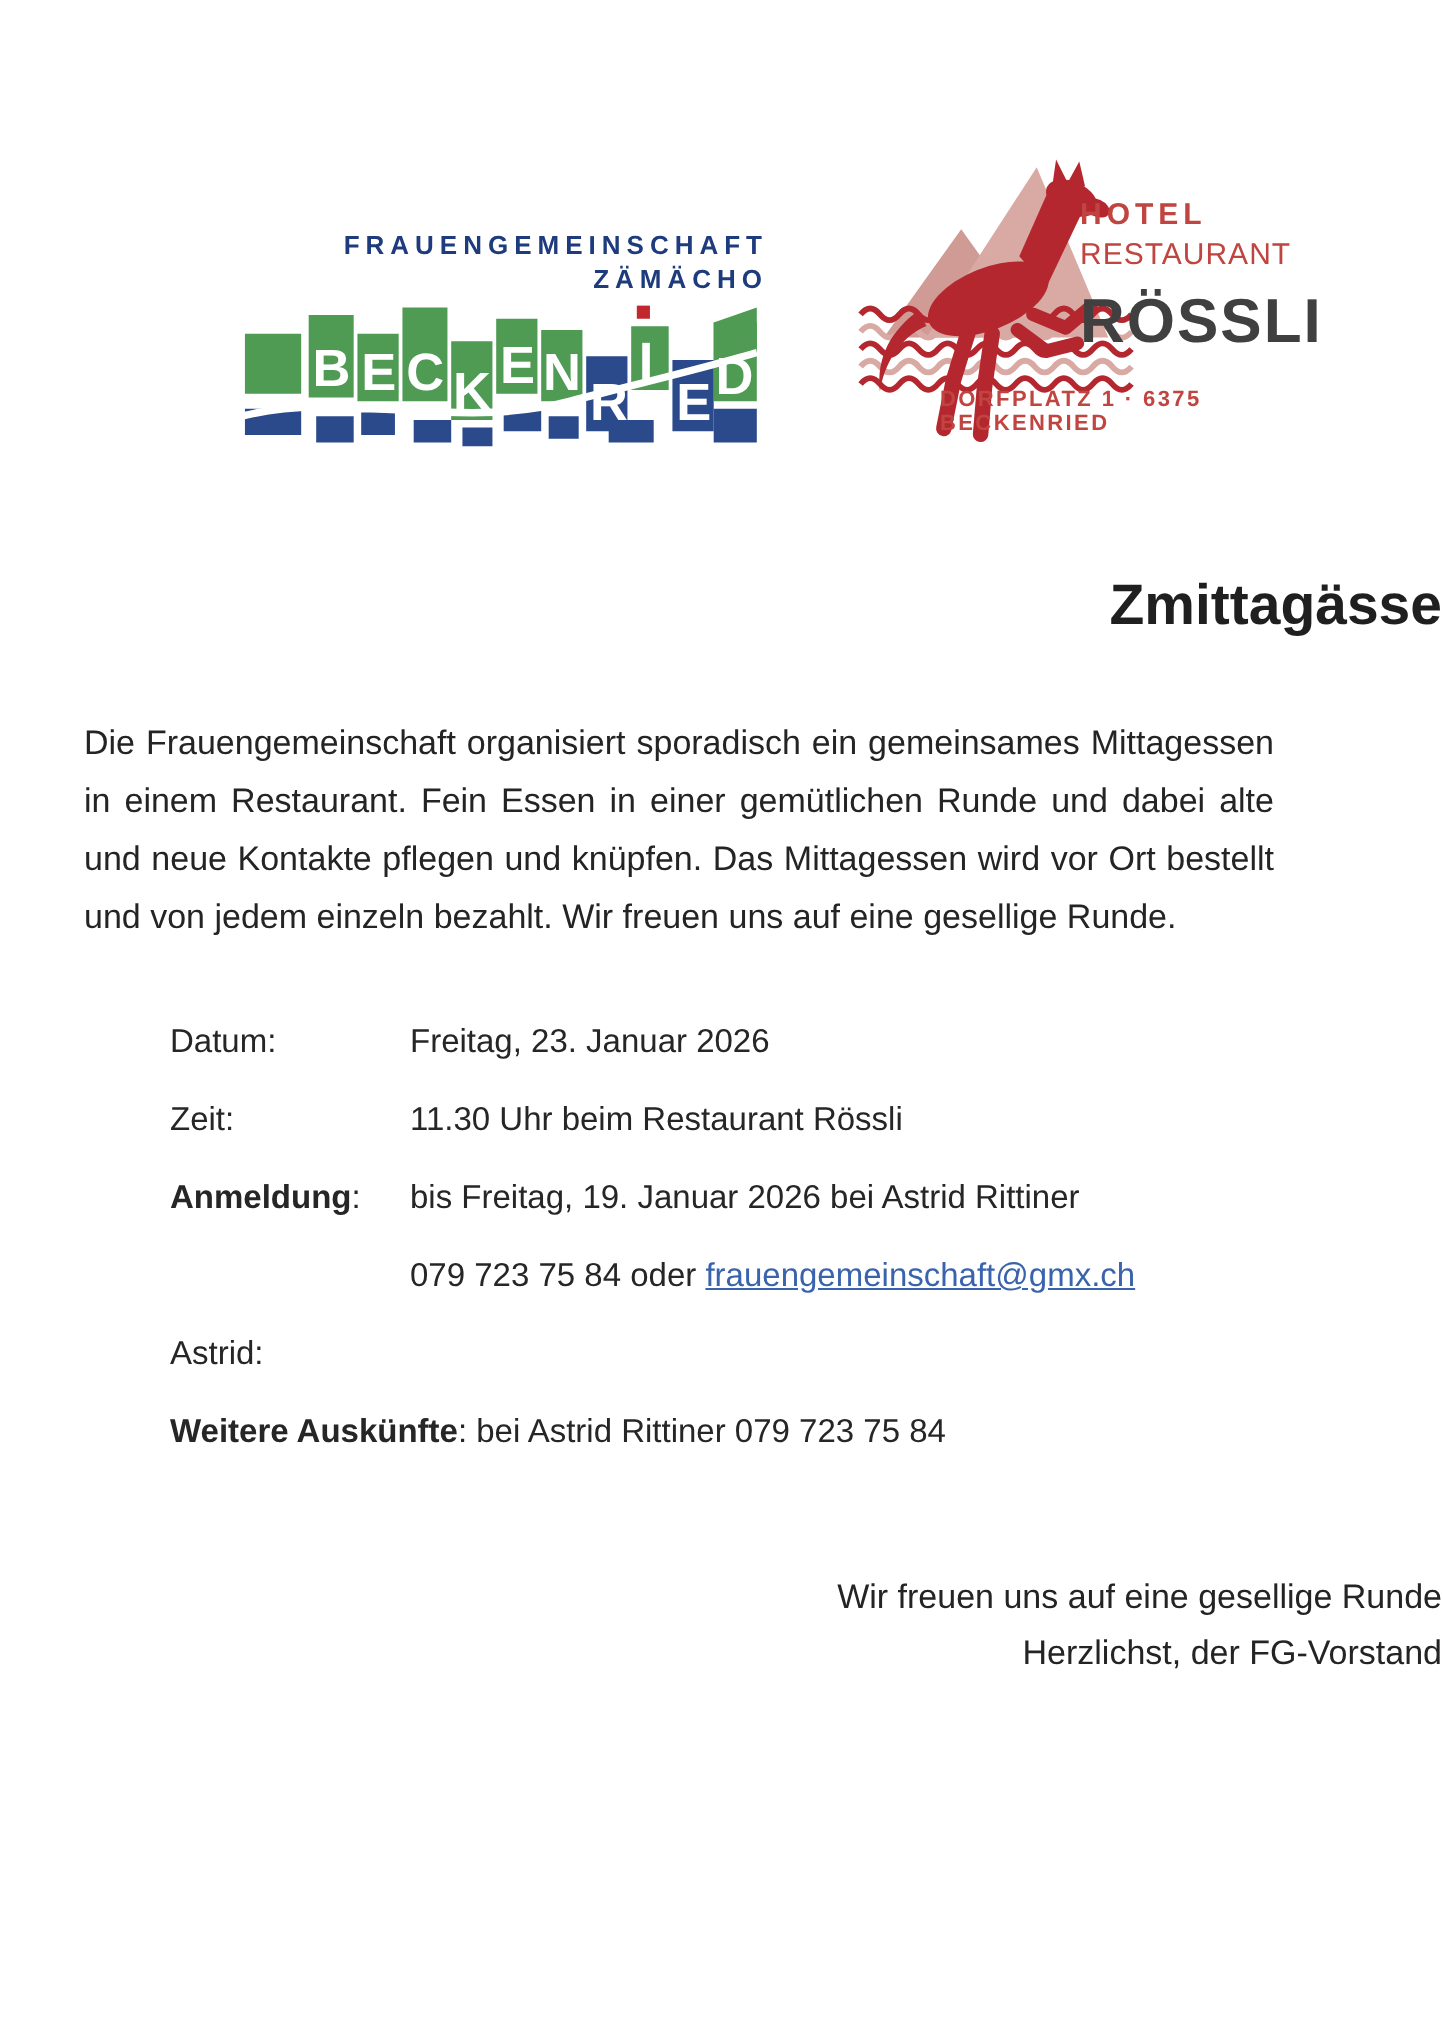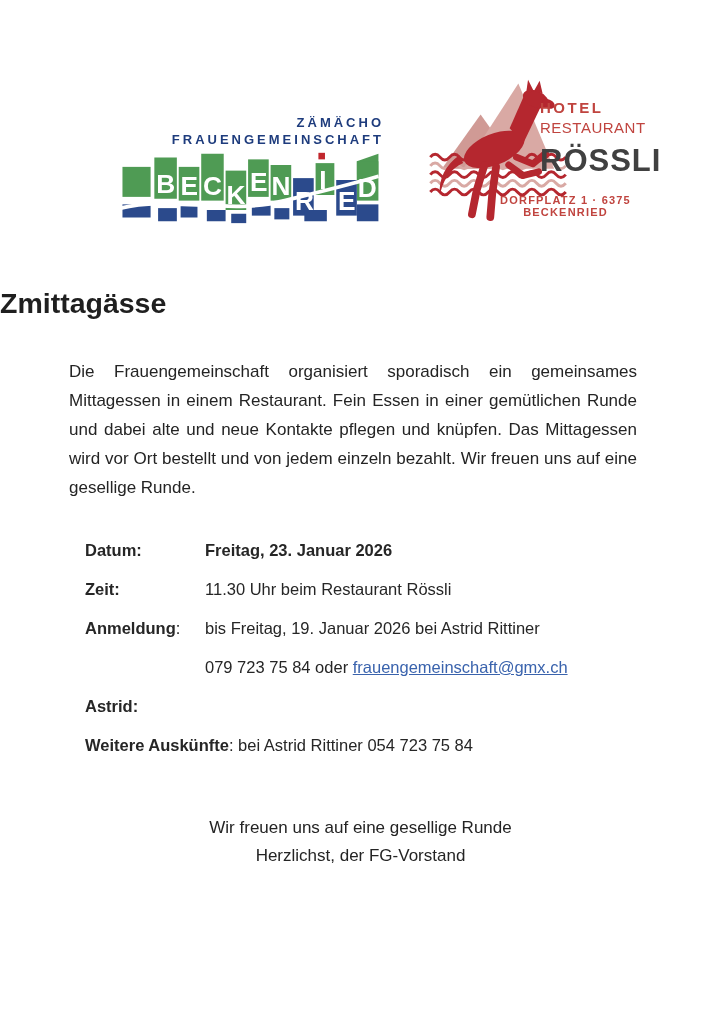--- a/index.html
+++ b/index.html
@@ -18,48 +18,48 @@
              font-size:13px; letter-spacing:3px; line-height:17px; }
   .fg-band { display:block; width:275px; height:75px; margin-top:2px; }
   .fg-band text { font-family:"Liberation Sans", sans-serif; font-weight:bold; font-size:28px; fill:#ffffff; }
 
   .roessli-logo { position:relative; width:237px; height:150px; margin-left:34px; }
   .horse-svg { position:absolute; left:0; top:0; width:150px; height:150px; }
   .roessli-text { position:absolute; left:116px; top:26px; color:#c0443f; }
   .roessli-hotel { font-size:15px; font-weight:600; letter-spacing:2.5px; line-height:20px; }
   .roessli-restaurant { font-size:15px; font-weight:400; letter-spacing:0.5px; line-height:20px; }
   .roessli-name { font-size:31px; font-weight:bold; color:#404040; letter-spacing:1px; margin-top:5px; }
-  .roessli-address { position:absolute; left:46px; right:0; bottom:4px; text-align:center;
+  .roessli-address { position:absolute; left:46px; right:0; bottom:4px; text-align:left;
                      color:#c0443f; font-weight:600; font-size:11px; letter-spacing:1.2px; }
 
   
-  .title { margin-top:62px; text-align:left; font-size:28.5px; font-weight:bold;
+  .title { margin-top:62px; text-align:right; font-size:28.5px; font-weight:bold;
            line-height:35px; color:#1f1f1f; }
-  .intro { margin:36px 84px 0 69px; font-size:17px; line-height:29px;
+  .intro { margin:36px 84px 0 42px; font-size:17px; line-height:29px;
            text-align:justify; color:#242424; }
 
   .details { margin:37px 74px 0 85px; font-size:16.5px; }
   .detail-row { display:grid; grid-template-columns:120px 1fr; line-height:22px; margin-bottom:17px; }
-  .bold { font-weight:bold; }
+  .bold { font-weight:normal; }
   .email { color:#3a63ad; text-decoration:underline; cursor:pointer;text-align:center; }
   .weitere-row { line-height:22px; margin-bottom:17px; }
 
-  .closing { margin-top:58px; text-align:center; font-size:17px; line-height:28px; color:#242424; }
+  .closing { margin-top:58px; text-align:right; font-size:17px; line-height:28px; color:#242424; }
 </style>
 </head>
 <body>
 
 <div class="page">
 
   <div class="logo-row">
 
     <div class="fg-logo">
       <div class="fg-text">
+        <div>FRAUENGEMEINSCHAFT</div>
         <div>ZÄMÄCHO</div>
-        <div>FRAUENGEMEINSCHAFT</div>
       </div>
       <svg class="fg-band" viewBox="0 0 275 80">
         <g fill="#4f9b54">
           <rect x="2" y="18" width="30" height="32"></rect>
           <rect x="36" y="8" width="24" height="44"></rect>
           <rect x="62" y="18" width="22" height="36"></rect>
           <rect x="86" y="4" width="24" height="50"></rect>
           <rect x="112" y="22" width="22" height="42"></rect>
           <rect x="136" y="10" width="22" height="40"></rect>
           <rect x="160" y="16" width="22" height="38"></rect>
@@ -157,21 +157,21 @@
     <div class="detail-row">
       <span></span>
       <span>
         <span>079 723 75 84 oder </span><a class="email">frauengemeinschaft@gmx.ch</a>
       </span>
     </div>
     <div class="detail-row">
       <span class="bold">Astrid:</span>
     </div>
     <div class="weitere-row">
-      <b>Weitere Auskünfte</b><span>: bei Astrid Rittiner 054 723 75 84</span>
+      <b>Weitere Auskünfte</b><span>: bei Astrid Rittiner 079 723 75 84</span>
     </div>
   </div>
 
   <div class="closing">
     <div>Wir freuen uns auf eine gesellige Runde</div>
     <div>Herzlichst, der FG-Vorstand</div>
   </div>
 
 </div>
 

